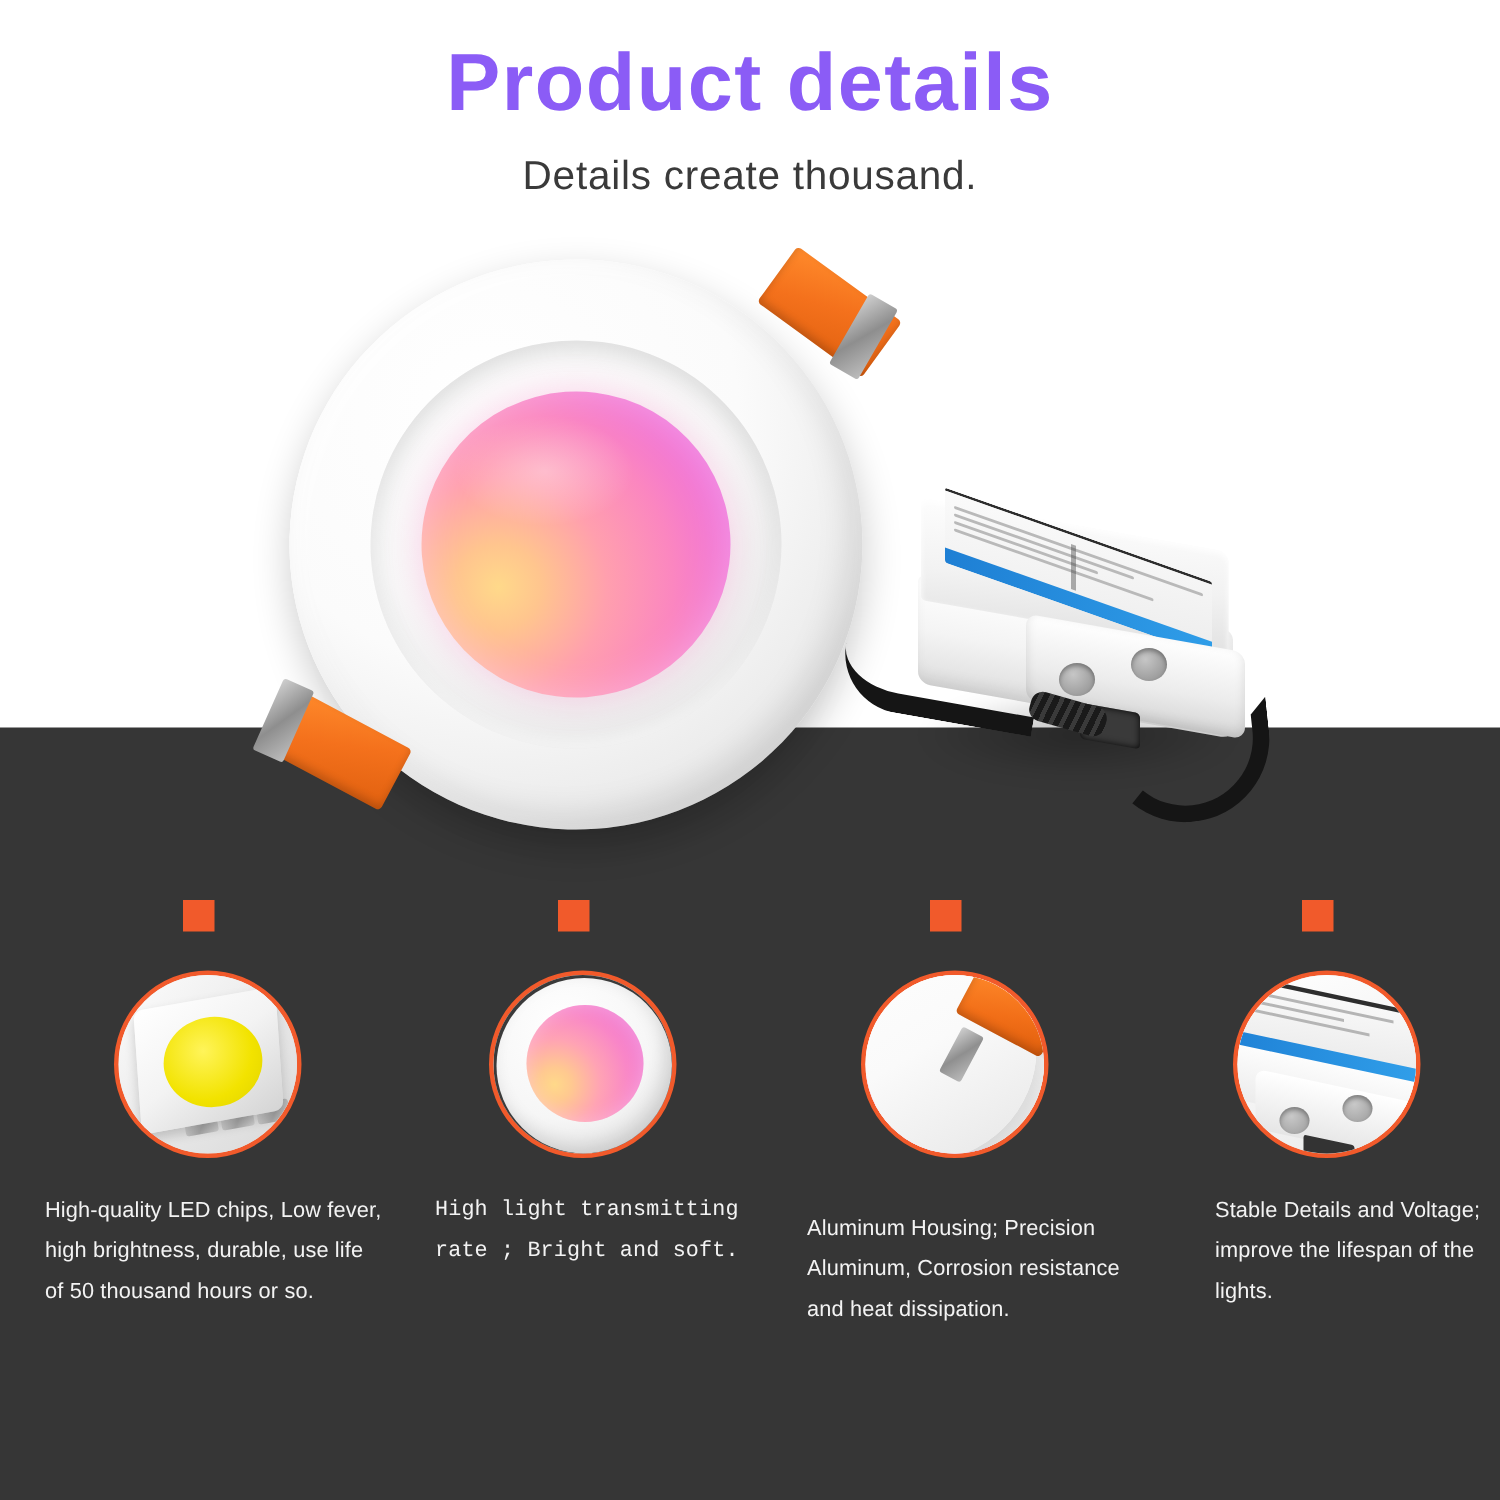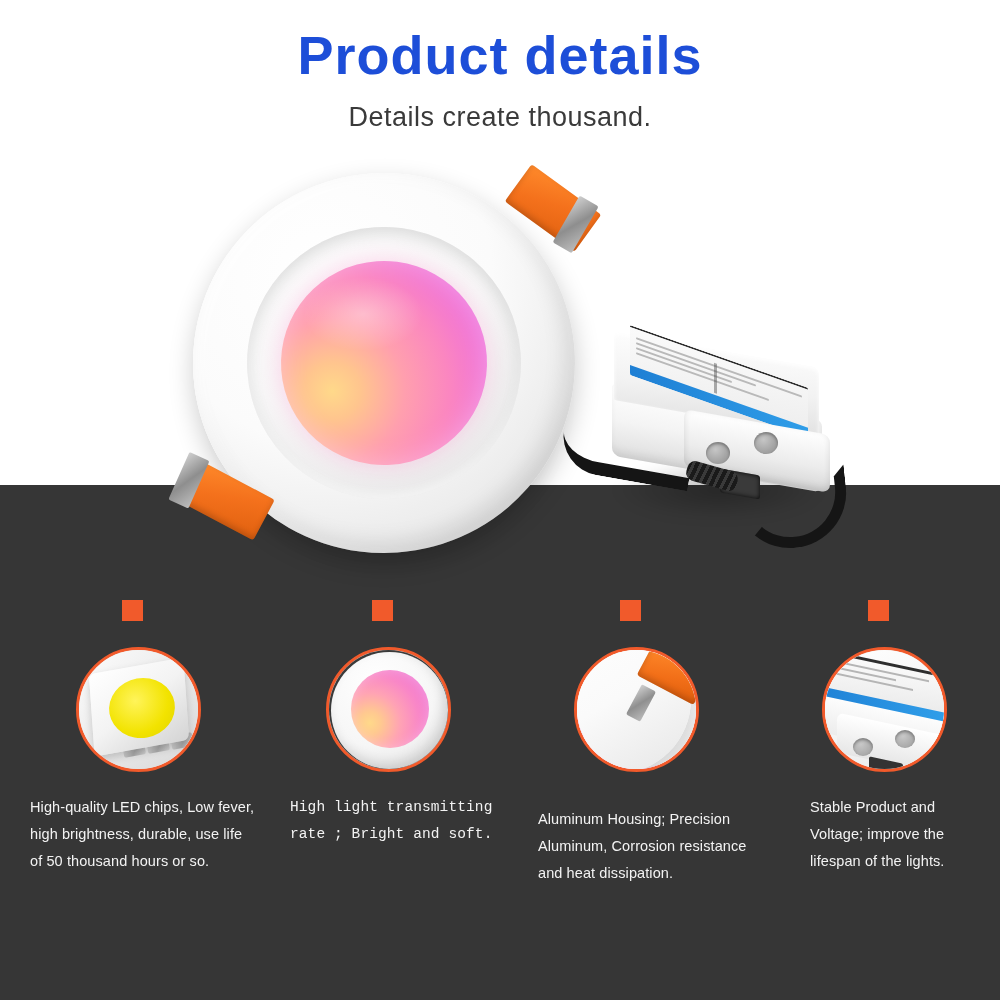--- a/index.html
+++ b/index.html
@@ -10,21 +10,21 @@
     position:relative;
     overflow:hidden;
   }
 
   
   #header {
     position:absolute; top:0; left:0; width:1000px; height:160px;
     background:#ffffff; text-align:center;
   }
   #page-title {
-    font-size:54px; font-weight:bold; color:#1d4ed8;
+    font-size:54px; font-weight:bold; color:#8b5cf6;
     letter-spacing:1px; line-height:1; padding-top:28px;
   }
   #page-subtitle {
     font-size:27px; font-weight:400; color:#3a3a3a;
     letter-spacing:0.5px; padding-top:20px;
   }
 
   
   #bg-light { position:absolute; top:0; left:0; width:1000px; height:485px; background:#ffffff; }
   #bg-dark  { position:absolute; top:485px; left:0; width:1000px; height:515px; background:#363636; }
@@ -407,16 +407,16 @@
             <i></i>
             <i></i>
         </div>
       </div>
       <div class="dr-blue"></div>
       <div class="dr-flange"></div>
       <div class="dr-hole h1"></div>
       <div class="dr-hole h2"></div>
       <div class="dr-slot"></div>
     </div>
-    <div class="feat-text">Stable Product and Voltage; improve the lifespan of the lights.</div>
+    <div class="feat-text">Stable Details and Voltage; improve the lifespan of the lights.</div>
   </div>
 
 </div>
 
 </body></html>

